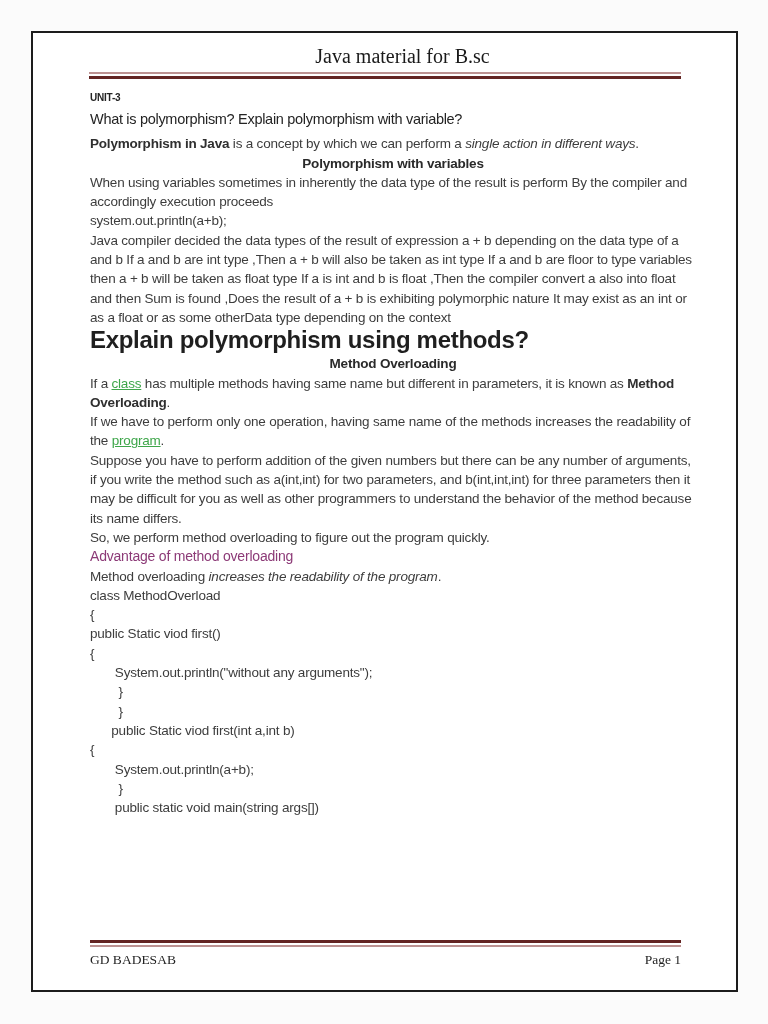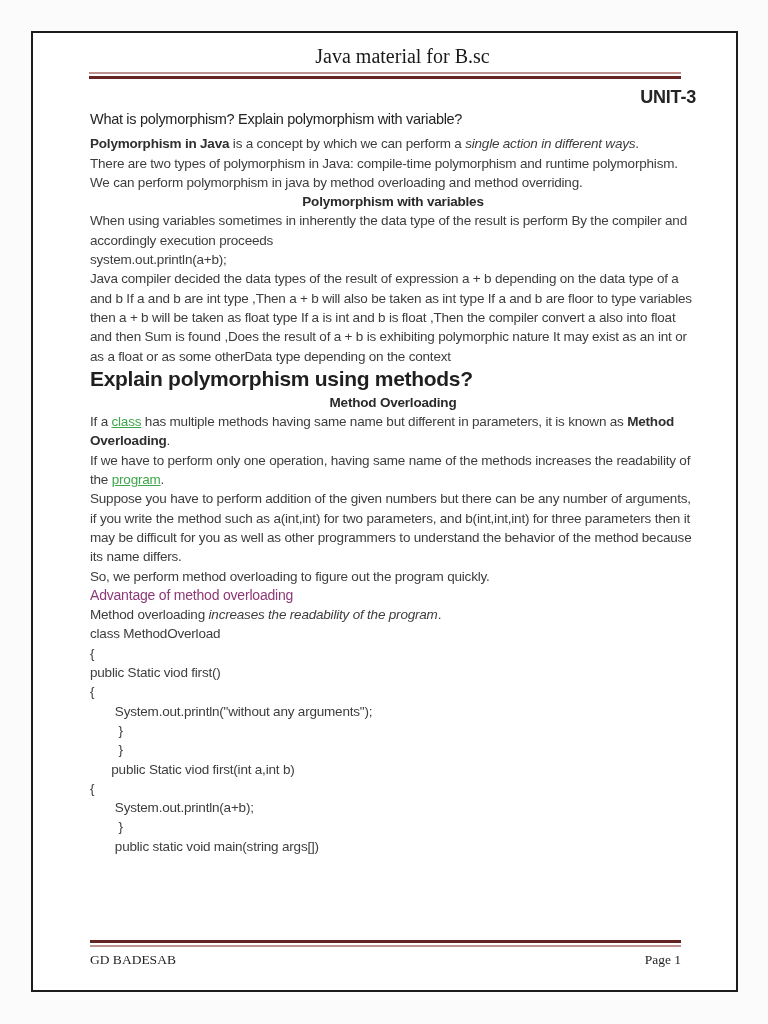--- a/index.html
+++ b/index.html
@@ -43,37 +43,37 @@
   .content {
     margin-top: 9px;
     padding: 0 40px 0 57px;
     font-size: 13.5px;
     letter-spacing: -0.2px;
     line-height: 19.3px;
     color: #3d3d3d;
   }
   .content p { margin: 0; }
   .unit {
-    text-align: right;
+    text-align: left;
     font-weight: bold;
-    font-size: 18px;
+    font-size: 10px;
     color: #242424;
     margin: 0 0 2px 0 !important;
   }
   .q1 {
     font-weight: normal;
     font-size: 14.5px;
     letter-spacing: -0.3px;
     line-height: 20px;
     color: #242424;
     margin: 2px 0 5px 0 !important;
   }
   .q2 {
     font-weight: bold;
-    font-size: 21px;
+    font-size: 24px;
     letter-spacing: -0.3px;
     line-height: 24px;
     color: #1f1f1f;
     margin: 1px 0 2px 0 !important;
   }
   .sub { font-weight: bold; color: #2a2a2a; text-align: center; }
   .adv { color: #8c3a77; font-size: 14px; }
   .b { font-weight: bold; color: #2f2f2f; }
   .i { font-style: italic; }
   .link {
@@ -111,21 +111,20 @@
 
     <div class="doc-title">Java material for B.sc</div>
     <div class="head-rule"></div>
 
     <div class="content">
       <p class="unit">UNIT-3</p>
       <p class="q1">What is polymorphism? Explain polymorphism with variable?</p>
 
       <p><span class="b">Polymorphism in Java</span><span> is a concept by which we can perform a </span><span class="i">single action in different ways</span><span>.</span></p>
 
-      <p>There are two types of polymorphism in Java: compile-time polymorphism and runtime polymorphism. We can perform polymorphism in java by method overloading and method overriding.</p>
 
       <p class="sub">Polymorphism with variables</p>
       <p>When using variables sometimes in inherently the data type of the result is perform  By the compiler and accordingly execution proceeds</p>
       <p>system.out.println(a+b);</p>
       <p>Java compiler decided the data types of the result of expression a + b depending on the data type of a and b  If a and b are int type ,Then a + b will also be taken as int type  If a and b are floor to type variables then a + b will be taken as float type  If a is int and b is float ,Then the compiler convert a also into float and then  Sum is found ,Does the result of a + b is exhibiting polymorphic nature  It may  exist as an int  or as a float or as some otherData type depending on the context</p>
 
       <p class="q2">Explain polymorphism using methods?</p>
       <p class="sub">Method Overloading</p>
 
       <p><span>If a </span><a class="link">class</a><span> has multiple methods having same name but different in parameters, it is known as </span><span class="b">Method Overloading</span><span>.</span></p>

